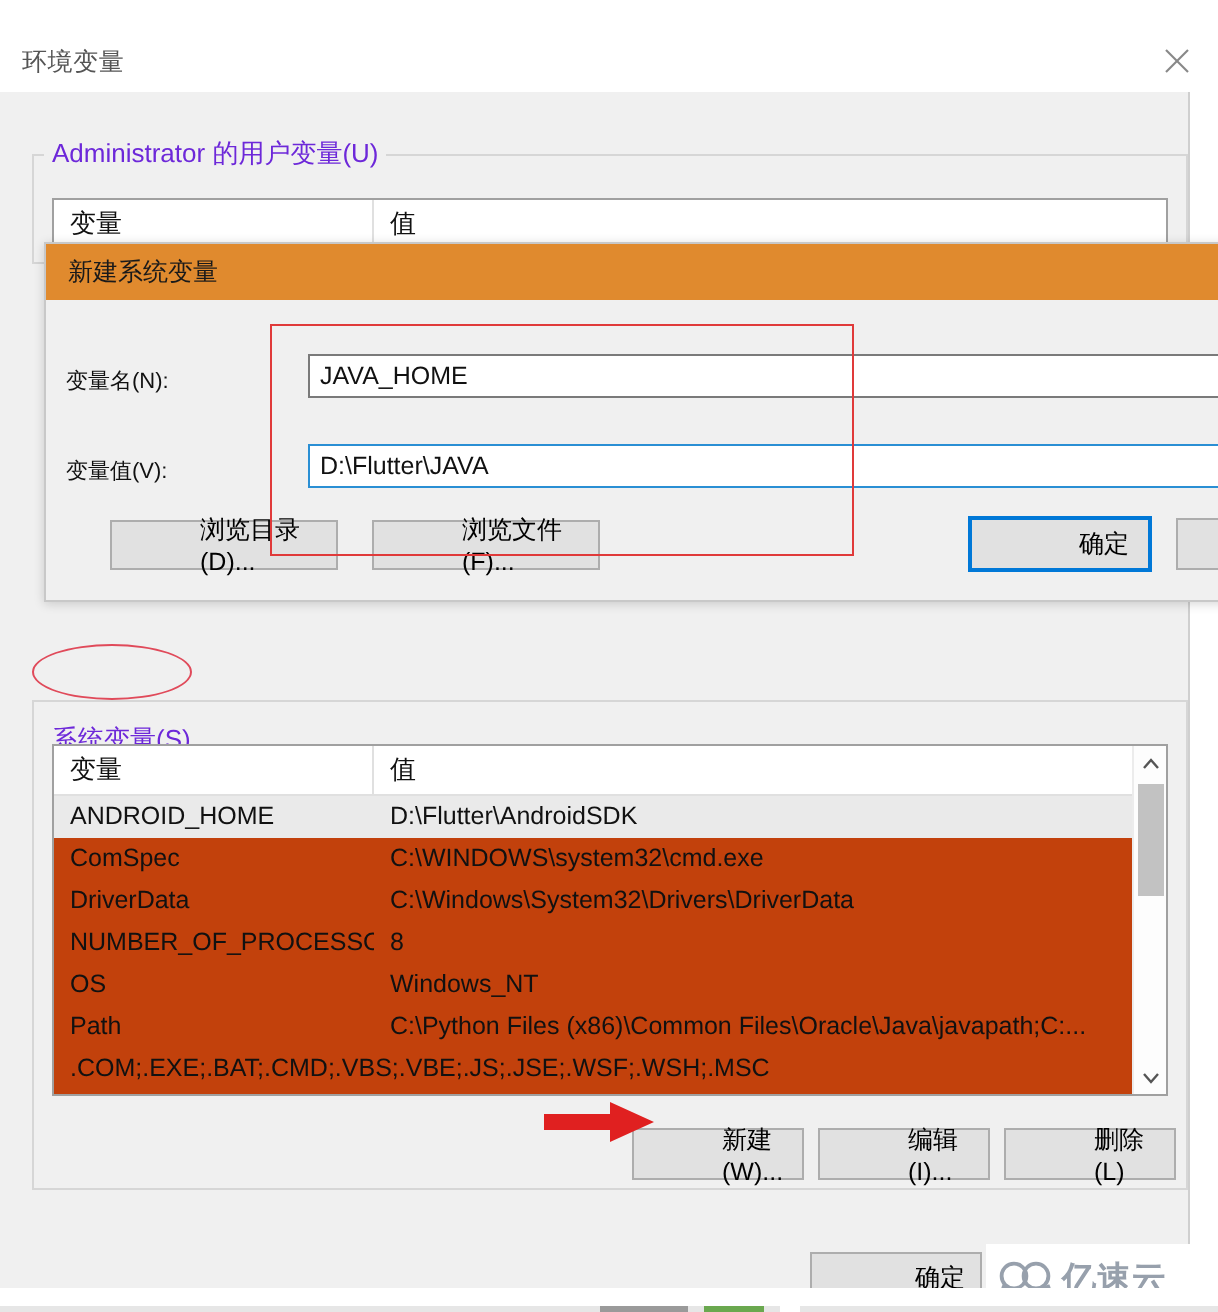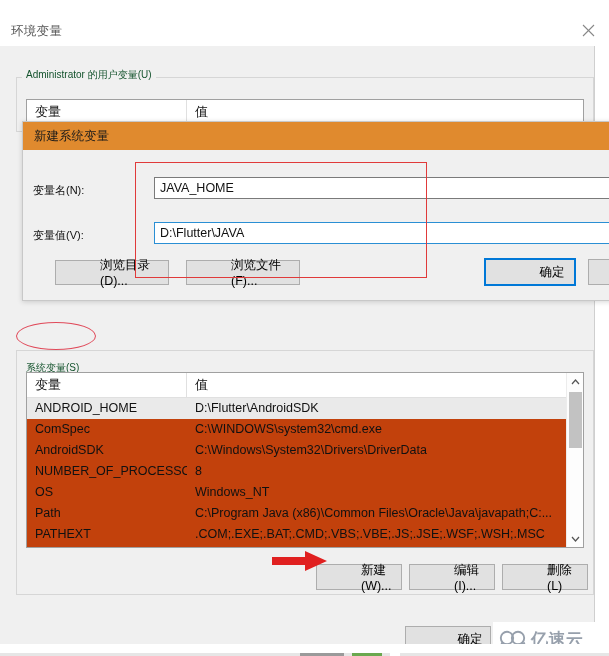--- a/index.html
+++ b/index.html
@@ -47,22 +47,22 @@
   .groupbox {
     position: absolute;
     border: 1px solid #d6d6d6;
     background: transparent;
     box-sizing: border-box;
   }
   .group-legend {
     position: absolute;
     background: #f0f0f0;
     padding: 0 4px;
-    font-size: 10px;
-    color: #14532d;
+    font-size: 13px;
+    color: #6d28d9;
     white-space: nowrap;
   }
 
   
   .listview {
     position: absolute;
     background: #c2410c;
     border: 1px solid #a0a0a0;
     box-sizing: border-box;
     overflow: hidden;
@@ -277,37 +277,36 @@
     <div id="sysvar-rows" style="padding-right:17px;">
         <div class="lv-row selected">
           <div class="cell c1">ANDROID_HOME</div>
           <div class="cell c2">D:\Flutter\AndroidSDK</div>
         </div>
         <div class="lv-row">
           <div class="cell c1">ComSpec</div>
           <div class="cell c2">C:\WINDOWS\system32\cmd.exe</div>
         </div>
         <div class="lv-row">
-          <div class="cell c1">AndroidSDK</div>
+          <div class="cell c1">DriverData</div>
           <div class="cell c2">C:\Windows\System32\Drivers\DriverData</div>
         </div>
         <div class="lv-row">
           <div class="cell c1">NUMBER_OF_PROCESSORS</div>
           <div class="cell c2">8</div>
         </div>
         <div class="lv-row">
           <div class="cell c1">OS</div>
           <div class="cell c2">Windows_NT</div>
         </div>
         <div class="lv-row">
           <div class="cell c1">Path</div>
-          <div class="cell c2">C:\Program Java (x86)\Common Files\Oracle\Java\javapath;C:...</div>
-        </div>
-        <div class="lv-row">
-          <div class="cell c1">PATHEXT</div>
+          <div class="cell c2">C:\Python Files (x86)\Common Files\Oracle\Java\javapath;C:...</div>
+        </div>
+        <div class="lv-row">
           <div class="cell c2">.COM;.EXE;.BAT;.CMD;.VBS;.VBE;.JS;.JSE;.WSF;.WSH;.MSC</div>
         </div>
       </div>
 
     <div class="vscroll">
       <div class="arrow up">
         <svg width="9" height="6" viewBox="0 0 9 6">
             <polyline points="1,5 4.5,1 8,5" fill="none" stroke="#555" stroke-width="1.2"></polyline>
           </svg>
       </div>

